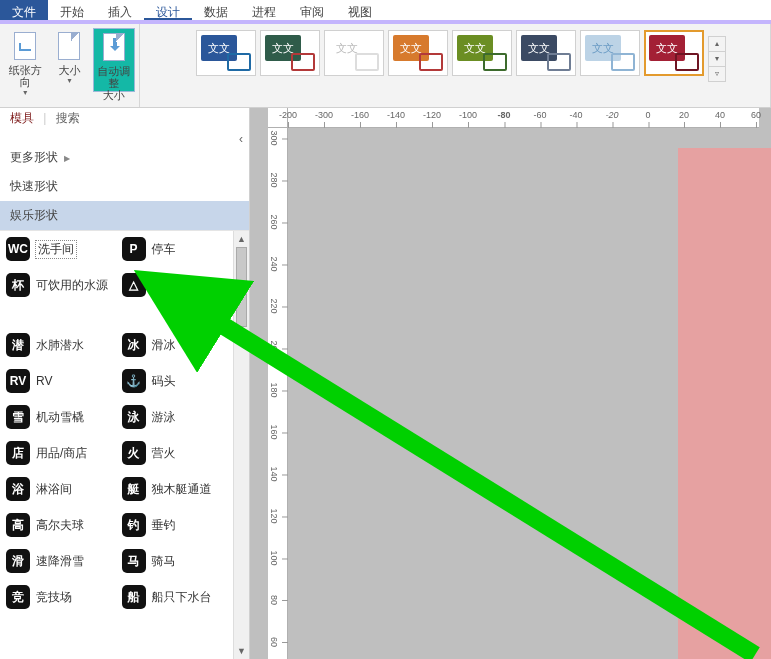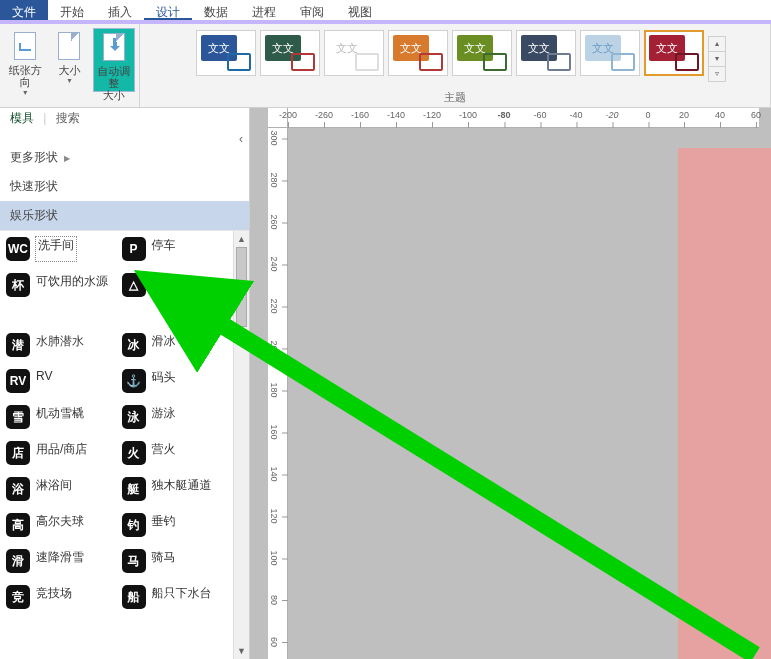--- a/index.html
+++ b/index.html
@@ -39,33 +39,33 @@
   .themes-more span { flex:1; text-align:center; font-size:8px; color:#666; border-bottom:1px solid #d0d0d0; line-height:14px; }
   .themes-more span:last-child { border:none; }
 
   .main { position:absolute; top:108px; left:0; right:0; bottom:0; display:flex; }
 
   
   .panel { width:250px; background:#fff; border-right:1px solid #d0d0d0; display:flex; flex-direction:column; position:relative; }
   .panel h1 { font-size:20px; color:#2b579a; font-weight:normal; padding:12px 10px 6px 10px; }
   .panel .collapse { position:absolute; right:6px; top:24px; font-size:12px; color:#666; cursor:pointer; }
   .panel .sub { padding:2px 10px; font-size:12px; }
-  .panel .sub a { color:#14532d; cursor:pointer; }
+  .panel .sub a { color:#7f1d1d; cursor:pointer; }
   .panel .sub .sep { color:#ccc; margin:0 6px; }
   .panel .sect { padding:6px 10px; font-size:12px; cursor:pointer; }
   .panel .sect.more::after { content:"▶"; font-size:8px; margin-left:6px; color:#888; }
   .panel .sect.active { background:#c7d6ea; }
 
   .shape-area { flex:1; overflow:hidden; position:relative; border-top:1px solid #e5e5e5; }
   .shape-scroll { position:absolute; right:0; top:0; bottom:0; width:16px; background:#f0f0f0; border-left:1px solid #ddd; }
   .shape-scroll .arr { height:16px; text-align:center; font-size:9px; color:#666; line-height:16px; cursor:pointer; }
   .shape-scroll .thumb { position:absolute; top:16px; left:2px; right:2px; height:80px; background:#c8c8c8; border:1px solid #aaa; cursor:pointer; }
 
   .shape-grid { display:grid; grid-template-columns:1fr 1fr; padding:6px 16px 6px 6px; row-gap:12px; column-gap:4px; }
-  .shape { display:flex; gap:6px; cursor:pointer; }
+  .shape { display:flex; align-items:center; gap:6px; cursor:pointer; }
   .shape.sel .slabel { outline:1px dotted #888; padding:0 2px; }
   .sic { width:24px; height:24px; background:#111; border-radius:5px; color:#fff; display:flex; align-items:center; justify-content:center; font-size:12px; font-weight:bold; flex-shrink:0; }
   .slabel { font-size:12px; color:#333; }
 
   
   .canvas-wrap { flex:1; background:#bfbfbf; position:relative; overflow:hidden; }
   .ruler-h { position:absolute; left:38px; right:12px; top:0; height:20px; background:#fff; border-bottom:1px solid #b0b0b0; }
   .ruler-v { position:absolute; left:18px; top:20px; bottom:0; width:20px; background:#fff; border-right:1px solid #b0b0b0; }
   .ruler-corner { position:absolute; left:18px; top:0; width:20px; height:20px; background:#fff; border-right:1px solid #b0b0b0; border-bottom:1px solid #b0b0b0; }
   .ruler-h .tick, .ruler-v .tick { position:absolute; font-size:9px; color:#666; }
@@ -174,21 +174,20 @@
             <div class="a" style="background:#a32035;color:#fff">文文</div>
             <div class="b" style="border-color:#6f1523"></div>
           </div>
         </div>
         <div class="themes-more">
           <span>▴</span>
           <span>▾</span>
           <span>▿</span>
         </div>
       </div>
-    <div class="glabel">主题</div>
   </div>
 </div>
 
 <div class="main">
 
   <div class="panel">
     <span class="collapse">‹</span>
     <div class="sub">
       <a>模具</a>
       <span class="sep">|</span>
@@ -288,21 +287,21 @@
         <div class="thumb"></div>
         <div class="arr" style="position:absolute;bottom:0;left:0;right:0;">▼</div>
       </div>
     </div>
   </div>
 
   <div class="canvas-wrap">
     <div class="ruler-corner"></div>
     <div class="ruler-h" id="ruler-h">
         <div class="tick" style="left: 0px;">-200</div>
-        <div class="tick" style="left: 36px;">-260</div>
+        <div class="tick" style="left: 36px;">-300</div>
         <div class="tick" style="left: 72px;">-160</div>
         <div class="tick" style="left: 108px;">-140</div>
         <div class="tick" style="left: 144px;">-120</div>
         <div class="tick" style="left: 180px;">-100</div>
         <div class="tick" style="left: 216px; font-weight: bold;">-80</div>
         <div class="tick" style="left: 252px;">-60</div>
         <div class="tick" style="left: 288px;">-40</div>
         <div class="tick" style="left: 324px; font-style: italic;">-20</div>
         <div class="tick" style="left: 360px;">0</div>
         <div class="tick" style="left: 396px;">20</div>

